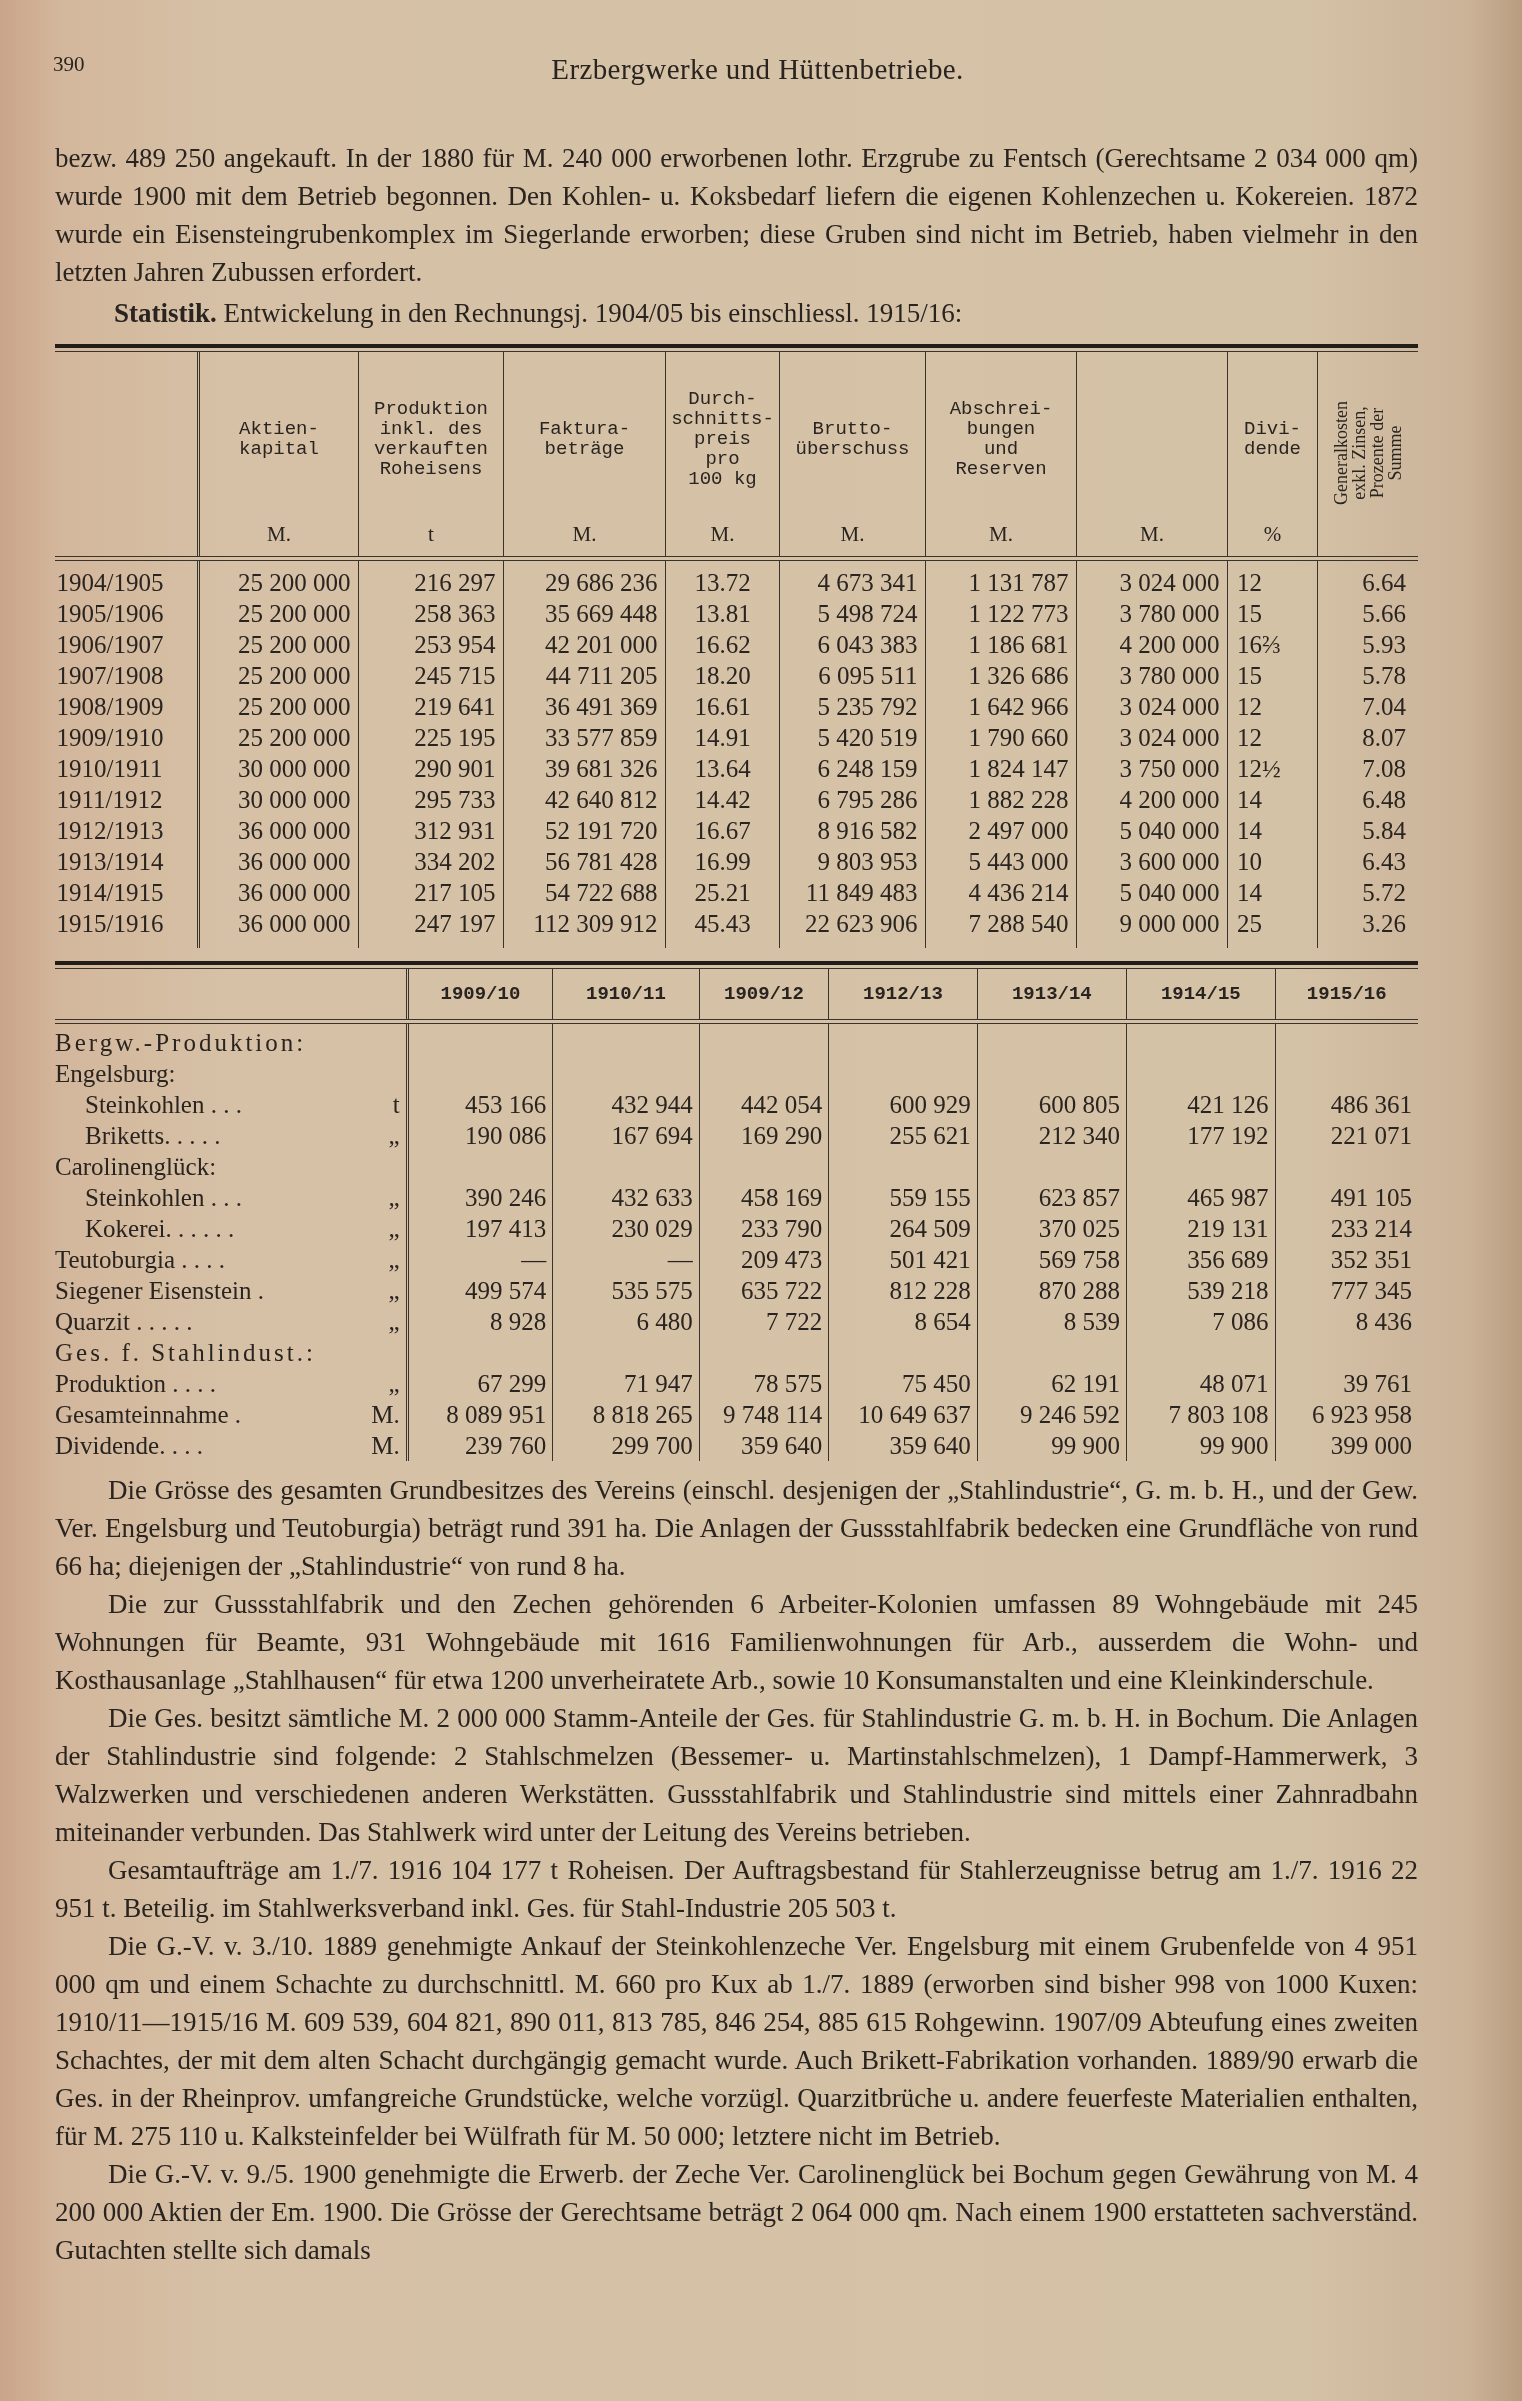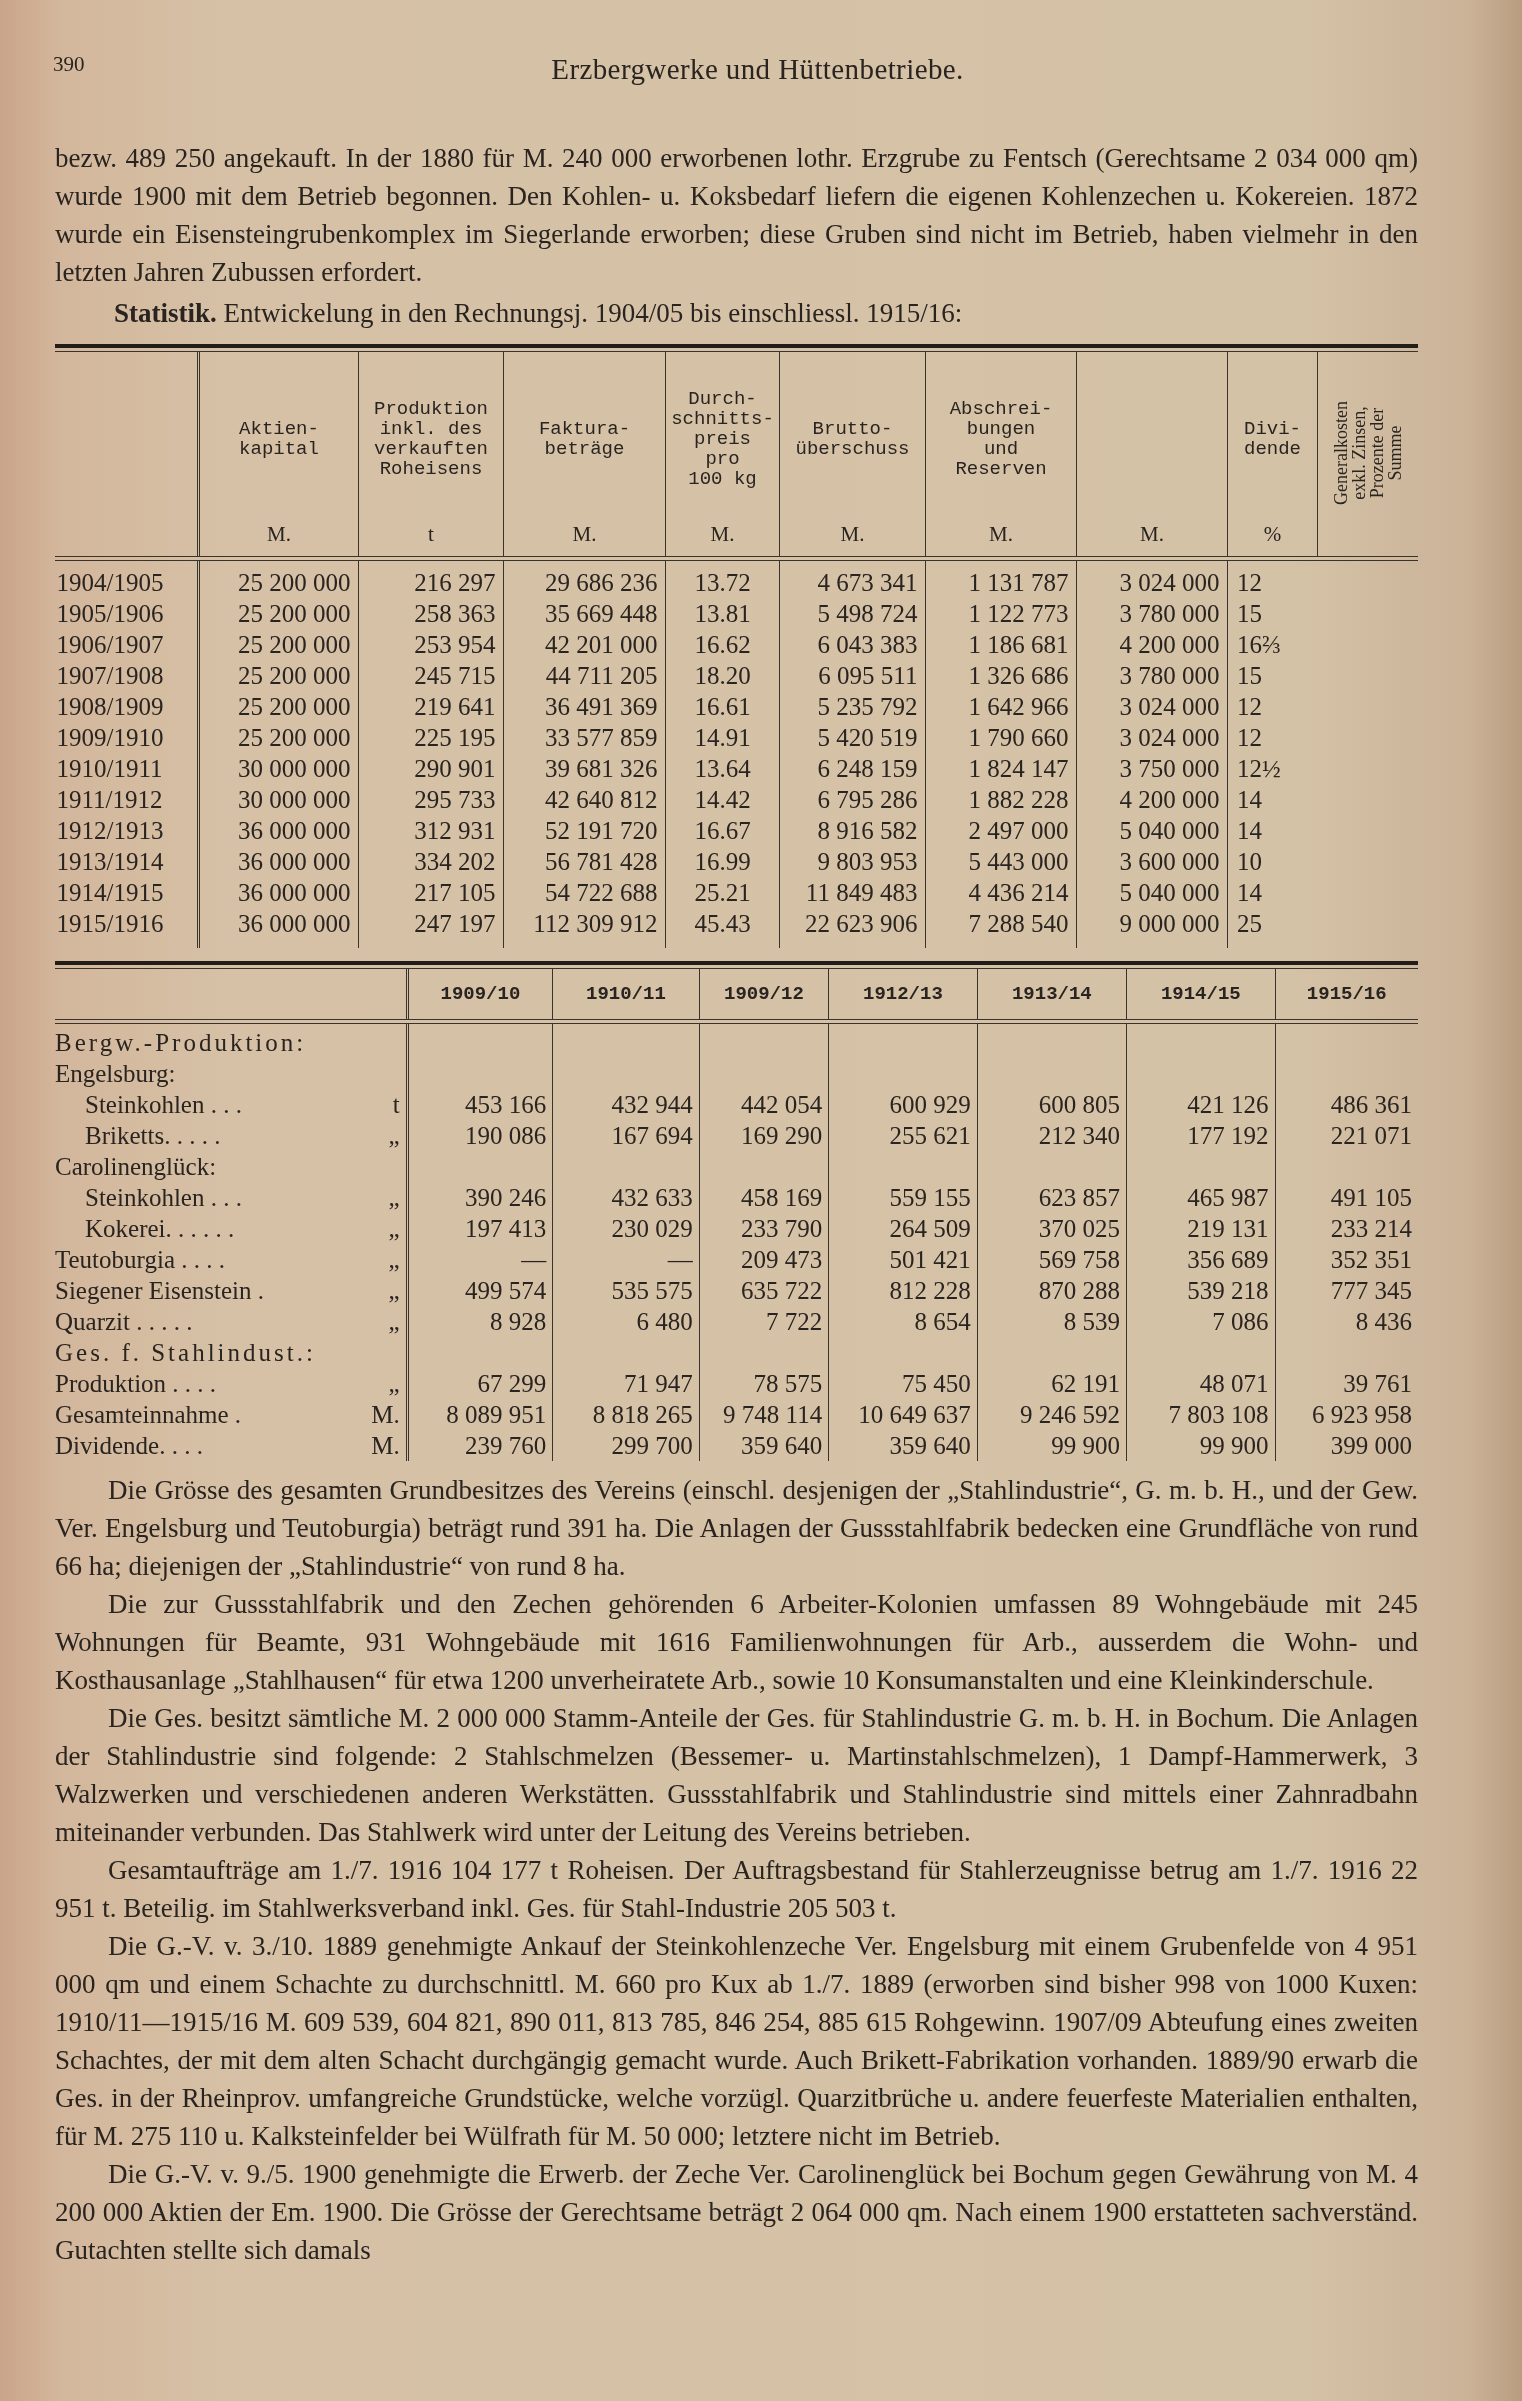--- a/index.html
+++ b/index.html
@@ -261,20 +261,34 @@
         <div class="cell">15</div>
         <div class="cell">12</div>
         <div class="cell">12</div>
         <div class="cell">12½</div>
         <div class="cell">14</div>
         <div class="cell">14</div>
         <div class="cell">10</div>
         <div class="cell">14</div>
         <div class="cell">25</div>
       </div>
+    <div class="c w9 gen">
+        <div class="cell">6.64</div>
+        <div class="cell">5.66</div>
+        <div class="cell">5.93</div>
+        <div class="cell">5.78</div>
+        <div class="cell">7.04</div>
+        <div class="cell">8.07</div>
+        <div class="cell">7.08</div>
+        <div class="cell">6.48</div>
+        <div class="cell">5.84</div>
+        <div class="cell">6.43</div>
+        <div class="cell">5.72</div>
+        <div class="cell">3.26</div>
+      </div>
   </div>
 </div>
 
 <div class="abs t2">
   <div class="rule-thick"></div>
   <div class="rule-thin"></div>
   <div class="t2-head" id="t2head">
     <div class="c l0"></div>
   <div class="c y dbl">
         <div class="yh">1909/10</div>

